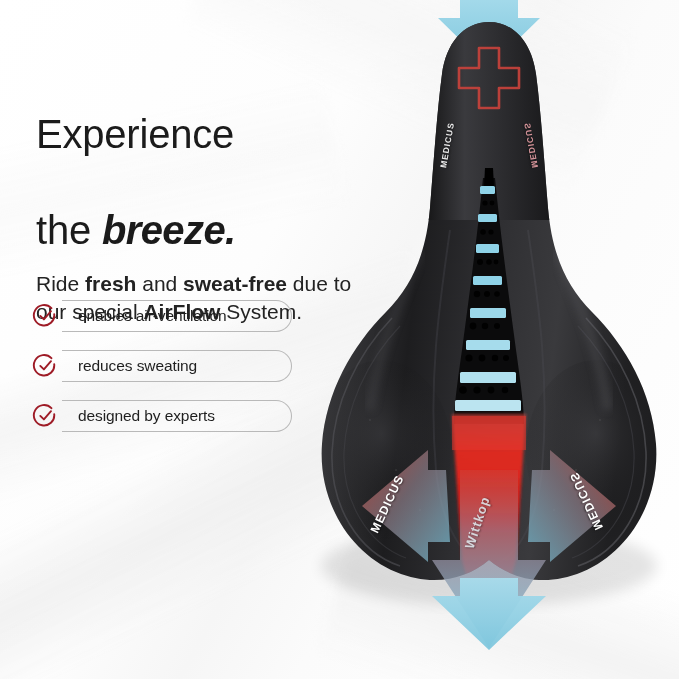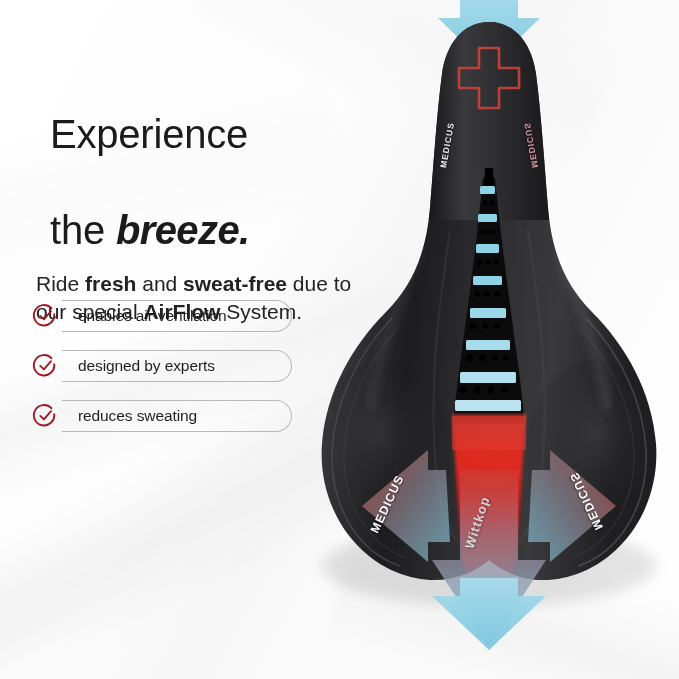--- a/index.html
+++ b/index.html
@@ -39,21 +39,20 @@
   
   .copy { position: absolute; left: 36px; top: 62px; width: 330px; }
 
   .headline {
     font-size: 40px;
     line-height: 48px;
     color: #1b1b1b;
     font-weight: 300;
     letter-spacing: -0.2px;
     white-space: pre-line;
-    margin-left: 14px;
   }
   .headline .strong { font-weight: 700; letter-spacing: -0.6px; font-style: italic; }
 
   .subhead {
     margin-top: 16px;
     font-size: 21px;
     line-height: 28px;
     color: #232323;
     font-weight: 300;
   }
@@ -350,28 +349,28 @@
         <span class="pill-label">enables air-ventilation</span>
       </div>
     </div>
 
     <div class="feature-row">
       <svg class="check-icon" viewBox="0 0 26 26">
         <path d="M22.2 11.2 A10.2 10.2 0 1 1 19.4 5.2" fill="none" stroke="#9e1b26" stroke-width="1.9" stroke-linecap="round"></path>
         <path d="M8.3 12.9 L11.9 16.4 L19.0 8.2" fill="none" stroke="#9e1b26" stroke-width="1.9" stroke-linecap="round" stroke-linejoin="round"></path>
       </svg>
       <div class="pill">
-        <span class="pill-label">designed by experts</span>
+        <span class="pill-label">reduces sweating</span>
       </div>
     </div>
 
     <div class="feature-row">
       <svg class="check-icon" viewBox="0 0 26 26">
         <path d="M22.2 11.2 A10.2 10.2 0 1 1 19.4 5.2" fill="none" stroke="#9e1b26" stroke-width="1.9" stroke-linecap="round"></path>
         <path d="M8.3 12.9 L11.9 16.4 L19.0 8.2" fill="none" stroke="#9e1b26" stroke-width="1.9" stroke-linecap="round" stroke-linejoin="round"></path>
       </svg>
       <div class="pill">
-        <span class="pill-label">reduces sweating</span>
+        <span class="pill-label">designed by experts</span>
       </div>
     </div>
 
   </div>
 </div>
 
 </body></html>

